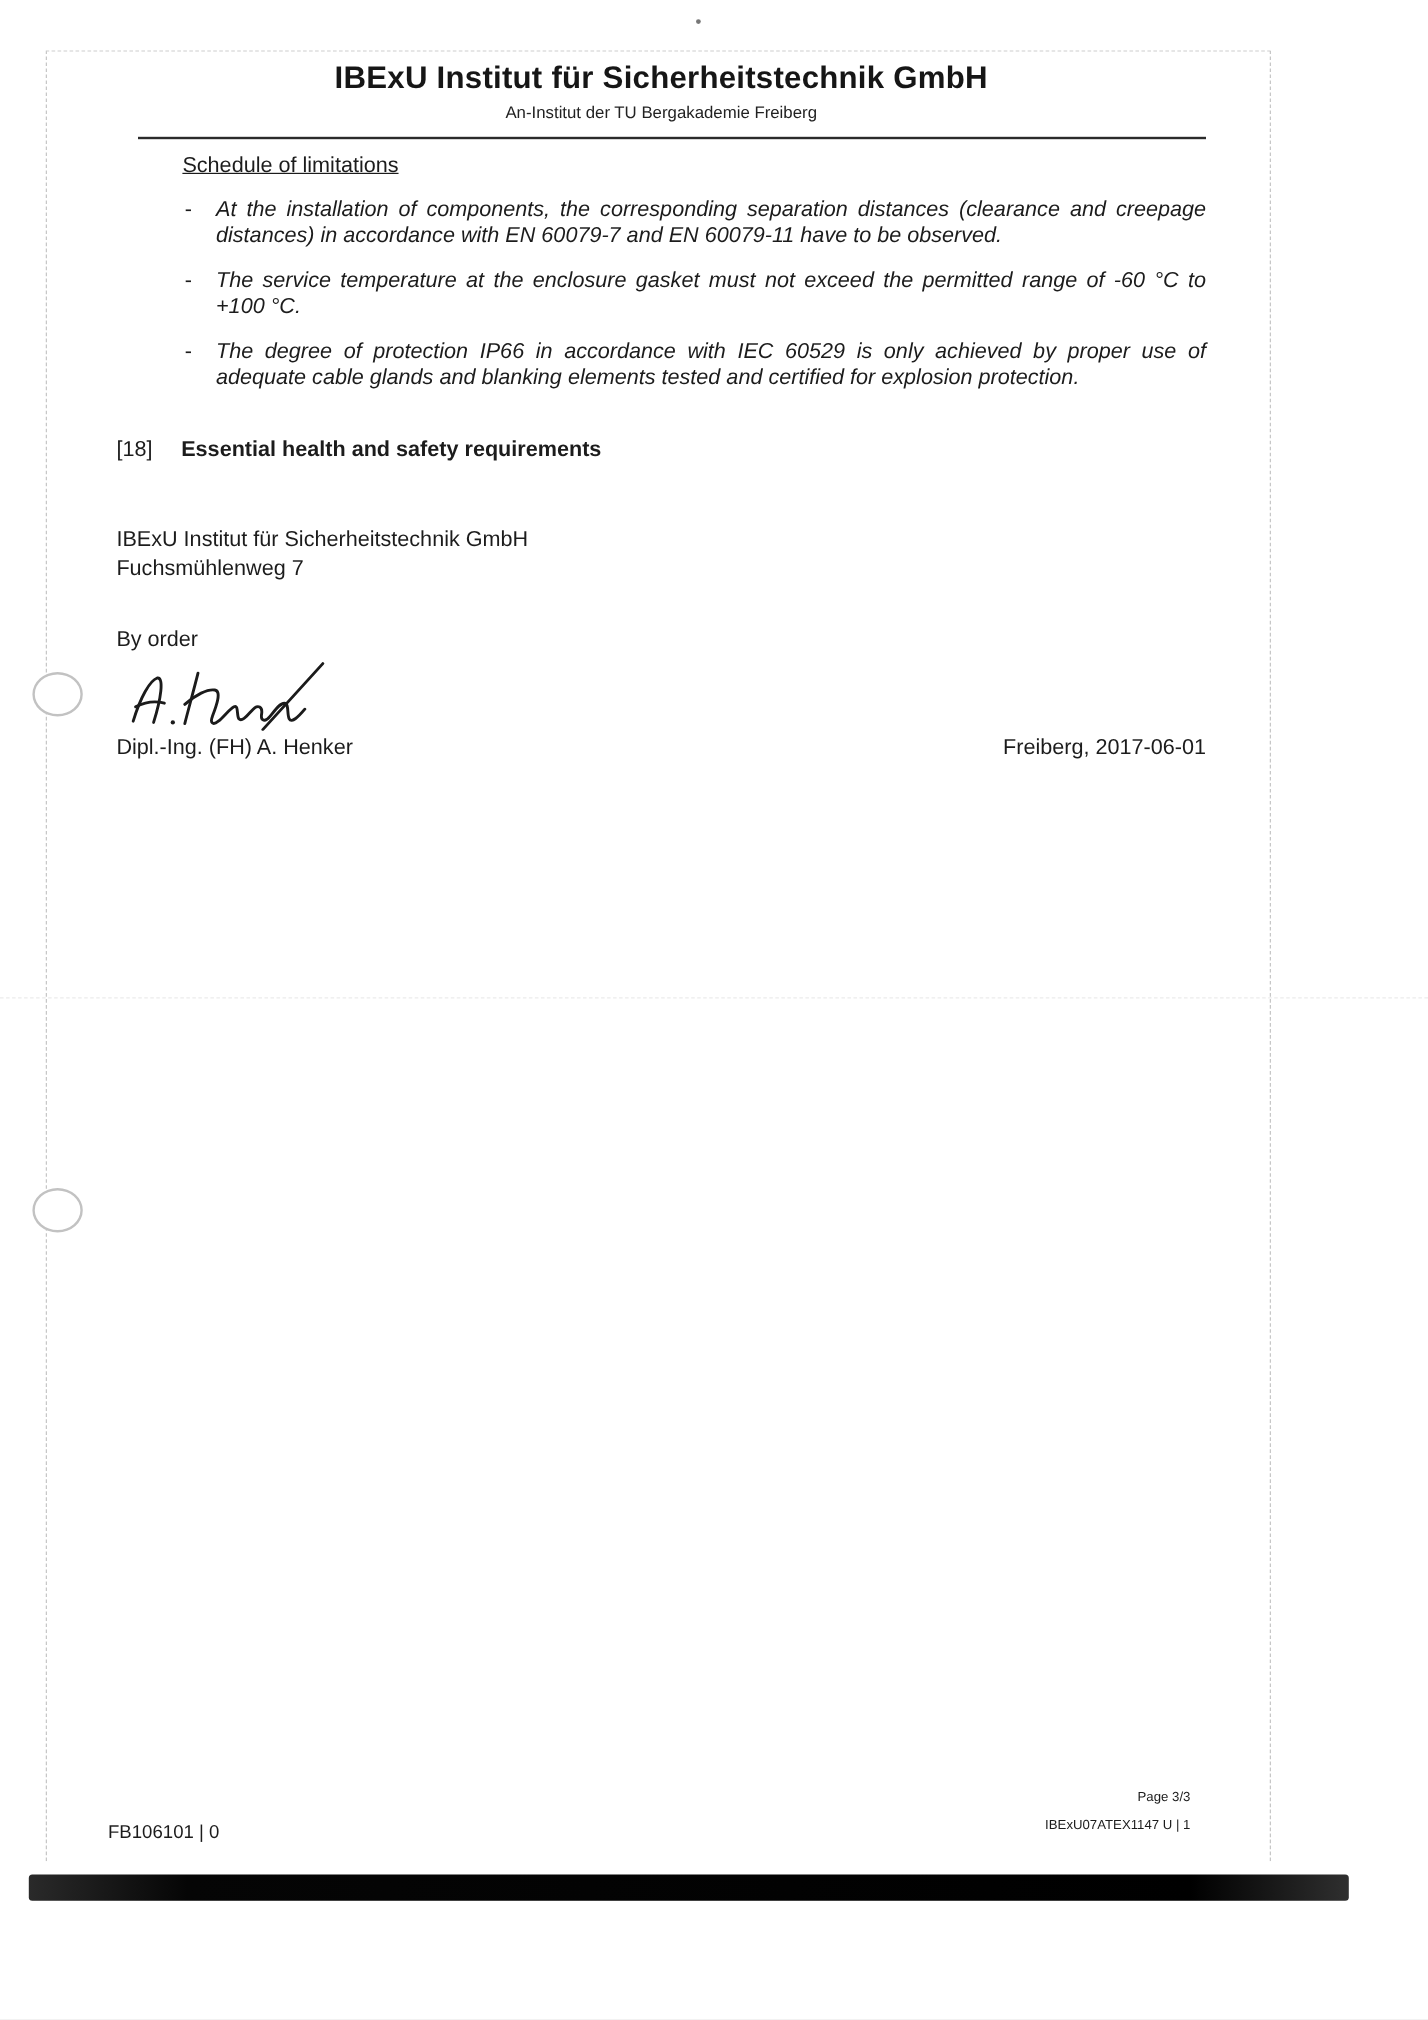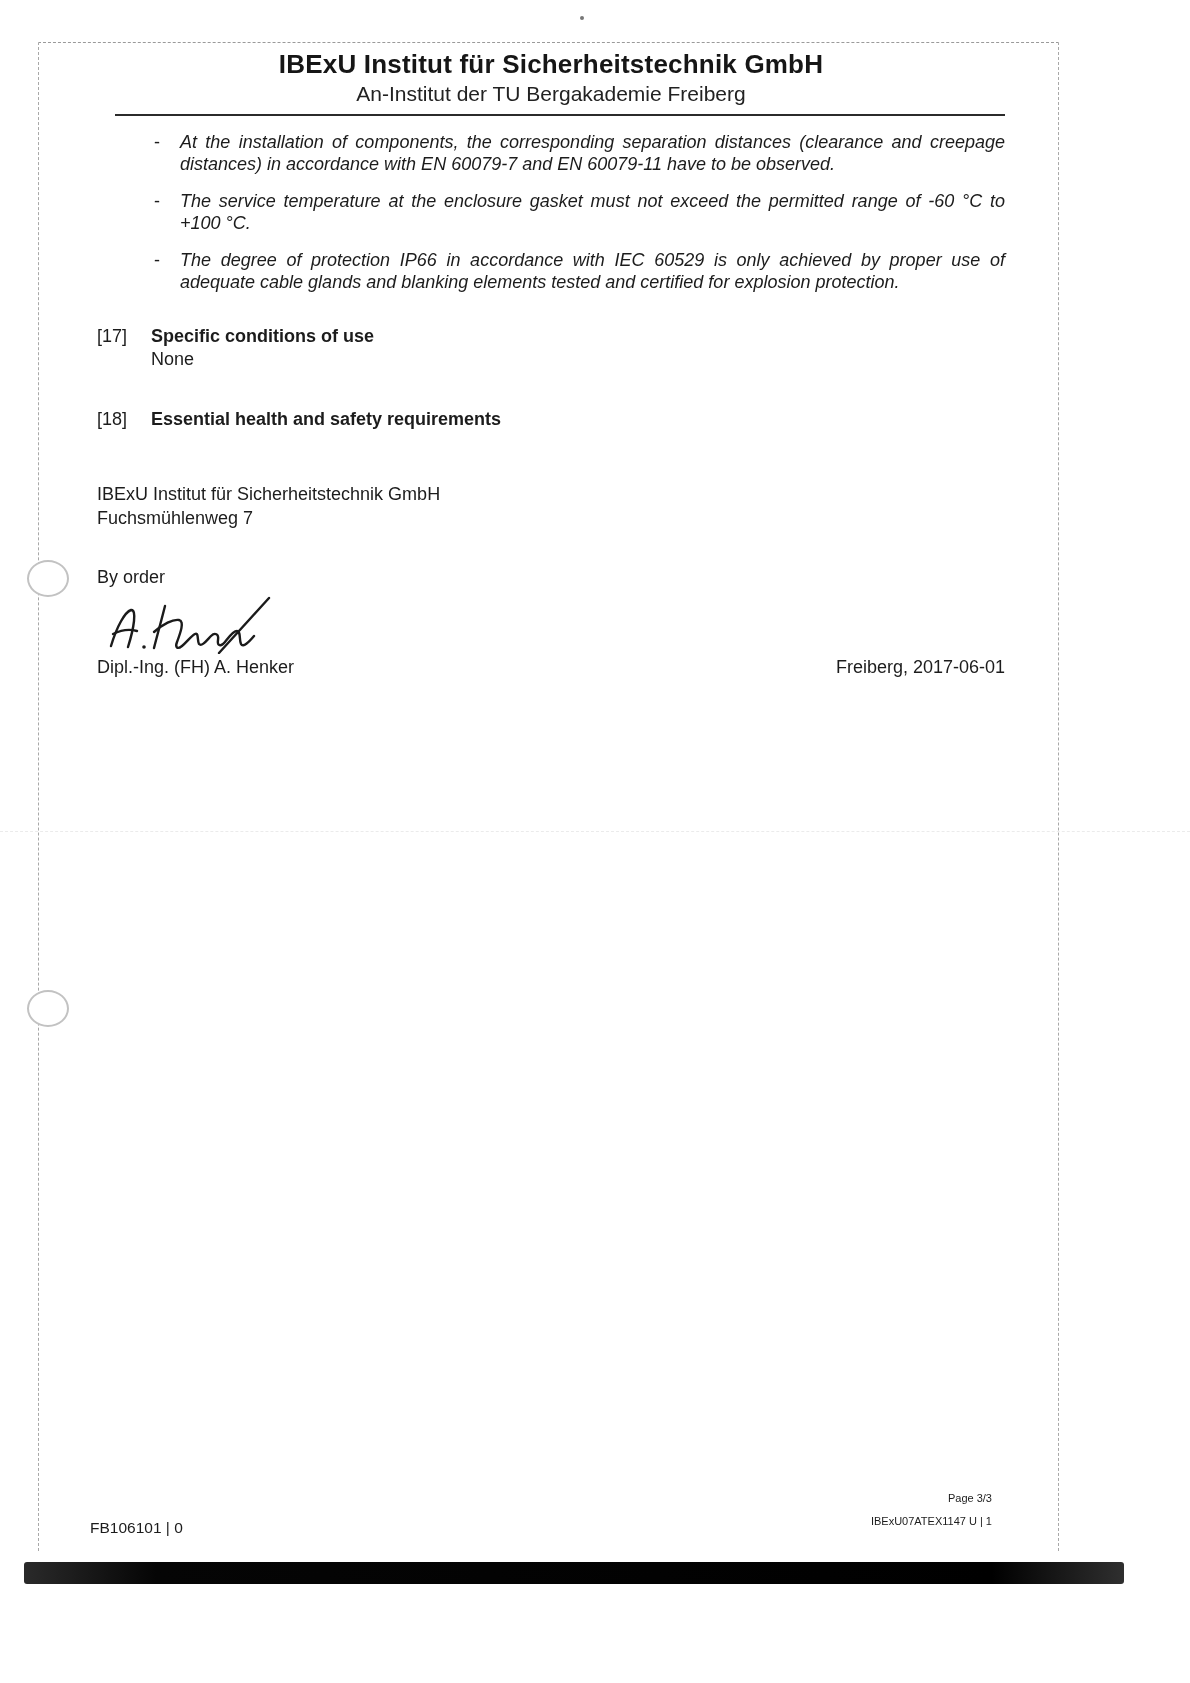--- a/index.html
+++ b/index.html
@@ -43,21 +43,21 @@
   .hp2 { top: 990px; }
   .bottom-bar {
     position: absolute; left: 24px; right: 66px; bottom: 99px;
     height: 22px; border-radius: 3px;
     background: linear-gradient(90deg, #2a2a2a, #050505 12%, #000 88%, #2f2f2f);
   }
 
   
   .header { padding-top: 48px; margin-left: 97px; width: 908px; text-align: center; }
   .header-title { font-size: 26px; font-weight: bold; line-height: 32px; letter-spacing: 0.2px; color: #161616; }
-  .header-subtitle { font-size: 21px; line-height: 27px; color: #222; }
+  .header-subtitle { font-size: 14px; line-height: 27px; color: #222; }
   .header-rule { margin: 7px auto 0 18px; width: 890px; border-bottom: 2px solid #2b2b2b; }
 
   
   .content { margin-left: 97px; width: 908px; font-size: 18px; line-height: 22px; }
   .schedule-heading { margin: 10px 0 0 55px; text-decoration: underline; }
   .limitations { list-style: none; margin: 10px 0 0 0; padding: 0; }
   .limitation { display: flex; margin-top: 15px; padding-left: 57px; }
   .limitation .dash { flex: 0 0 26px; }
   .limitation .li-text { flex: 1; text-align: justify; font-style: italic; }
 
@@ -90,43 +90,37 @@
   <div class="hole-punch hp2"></div>
 
   <header class="header">
     <div class="header-title">IBExU Institut für Sicherheitstechnik GmbH</div>
     <div class="header-subtitle">An-Institut der TU Bergakademie Freiberg</div>
     <div class="header-rule"></div>
   </header>
 
   <main class="content">
 
+    <div class="schedule-heading">Schedule of limitations</div>
 
     <ul class="limitations">
       <li class="limitation">
         <span class="dash">-</span>
         <span class="li-text">At the installation of components, the corresponding separation distances (clearance and creepage distances) in accordance with EN 60079-7 and EN 60079-11 have to be observed.</span>
       </li>
       <li class="limitation">
         <span class="dash">-</span>
         <span class="li-text">The service temperature at the enclosure gasket must not exceed the permitted range of -60 °C to +100 °C.</span>
       </li>
       <li class="limitation">
         <span class="dash">-</span>
         <span class="li-text">The degree of protection IP66 in accordance with IEC 60529 is only achieved by proper use of adequate cable glands and blanking elements tested and certified for explosion protection.</span>
       </li>
     </ul>
 
-    <div class="section">
-      <div class="section-number">[17]</div>
-      <div class="section-bodywrap">
-        <div class="section-title">Specific conditions of use</div>
-        <div class="section-text">None</div>
-      </div>
-    </div>
 
     <div class="section">
       <div class="section-number">[18]</div>
       <div class="section-bodywrap">
         <div class="section-title">Essential health and safety requirements</div>
       </div>
     </div>
 
 
     <div class="address">

